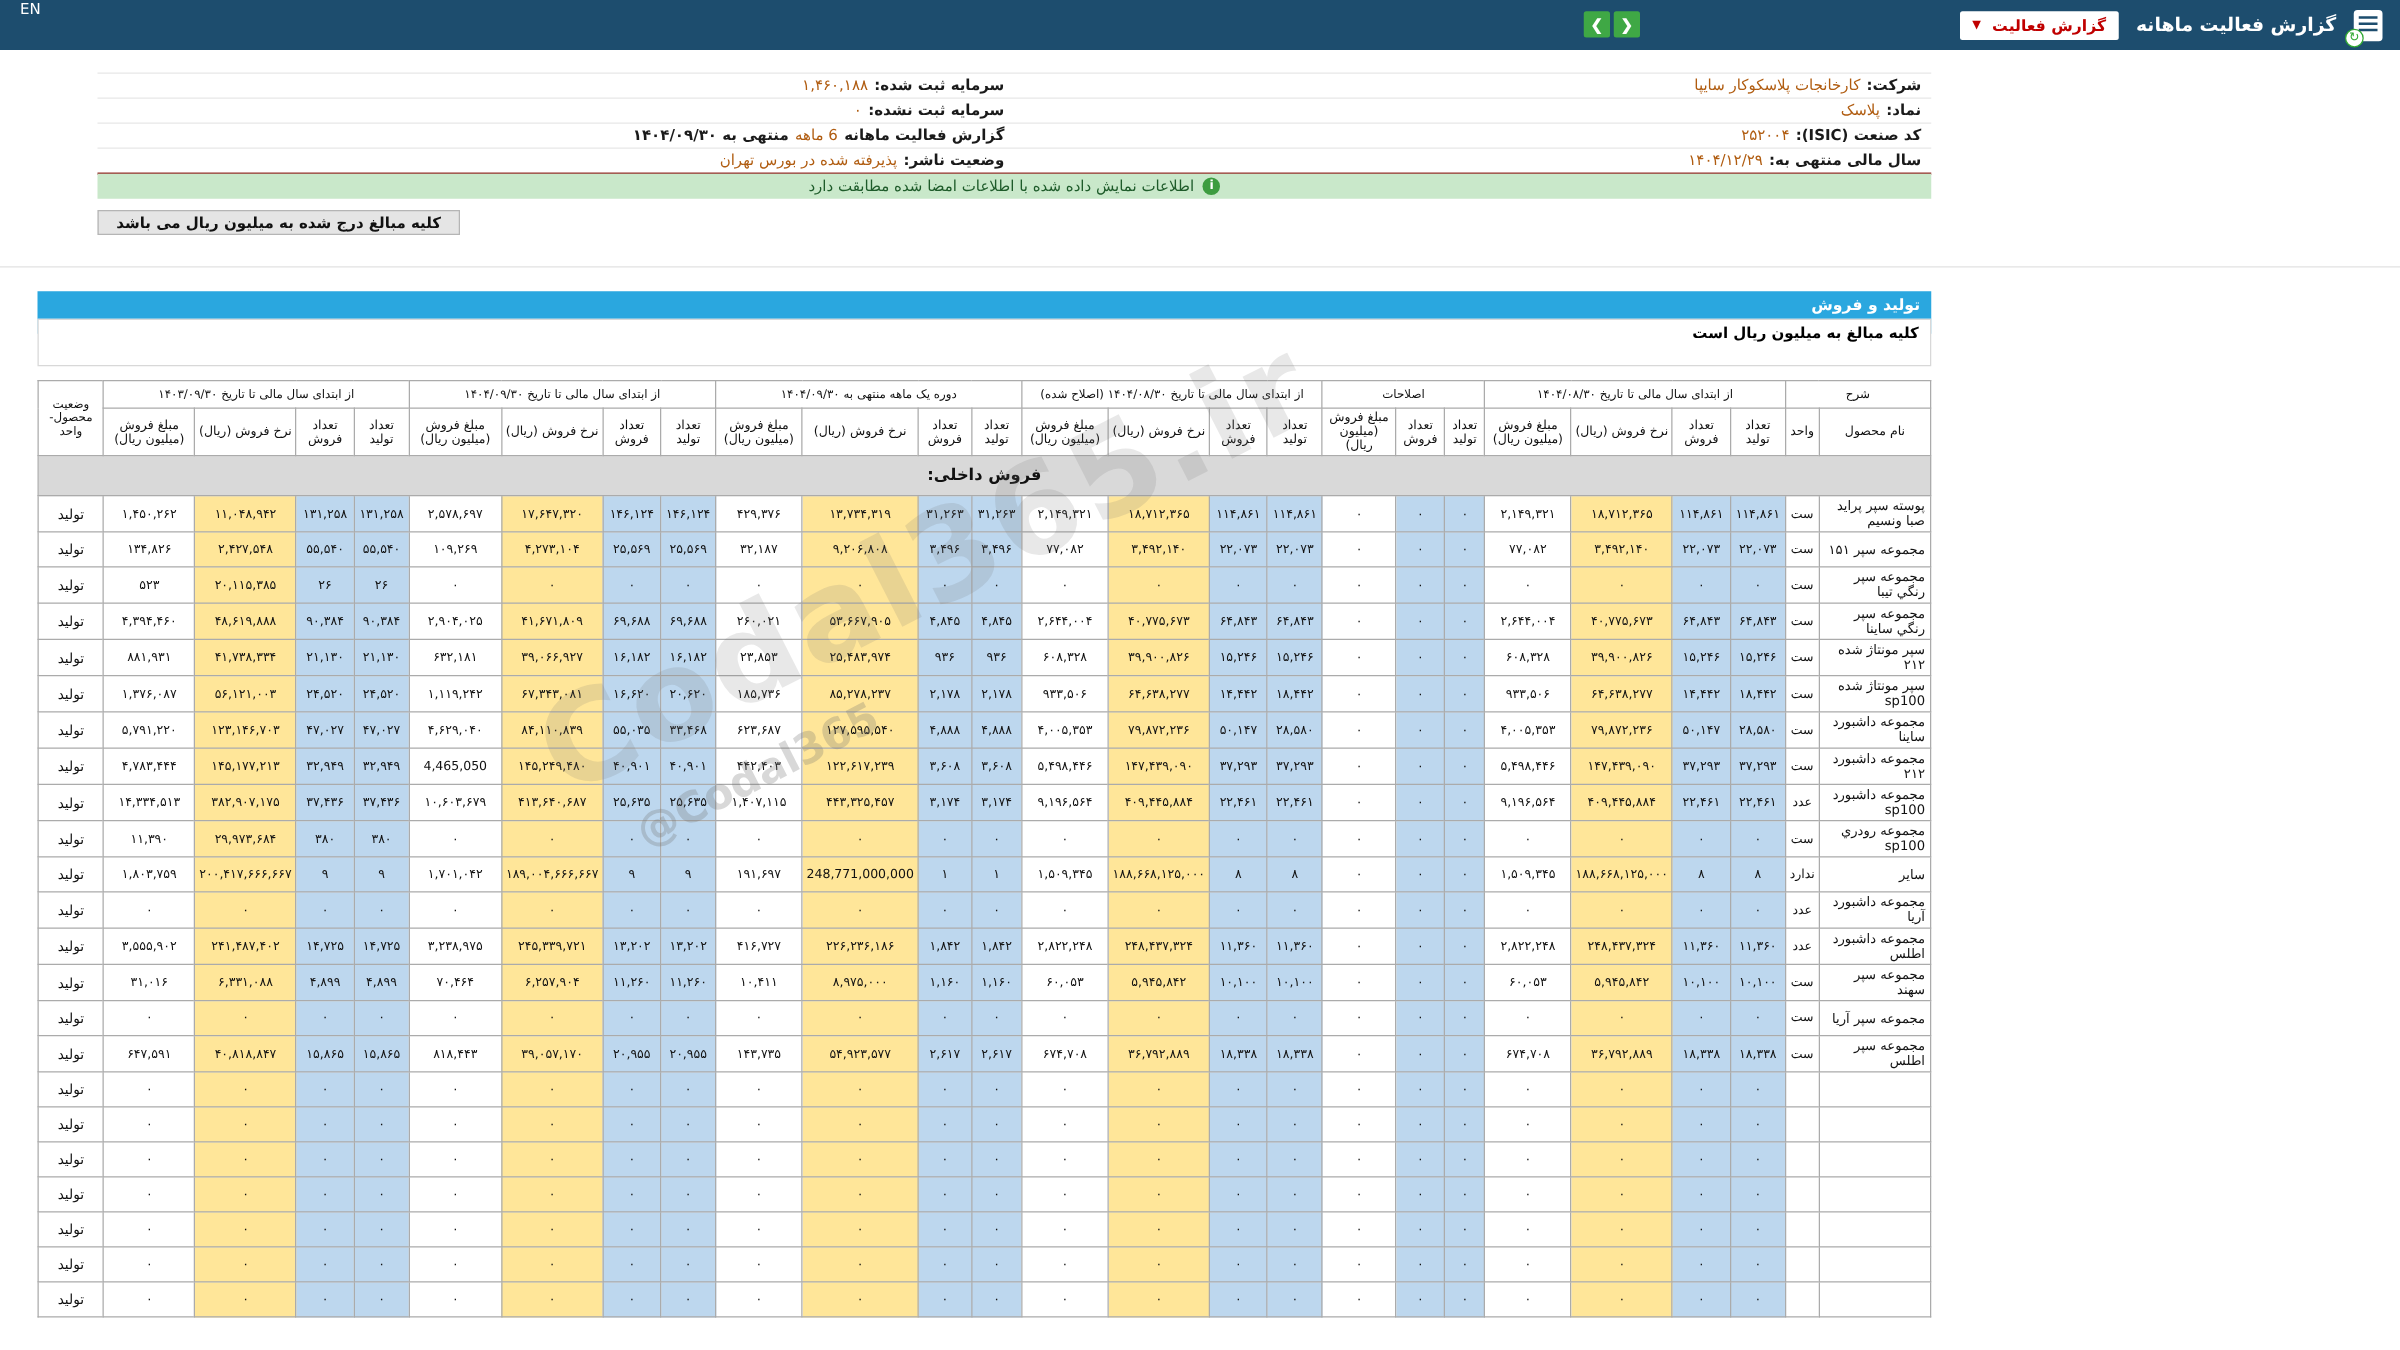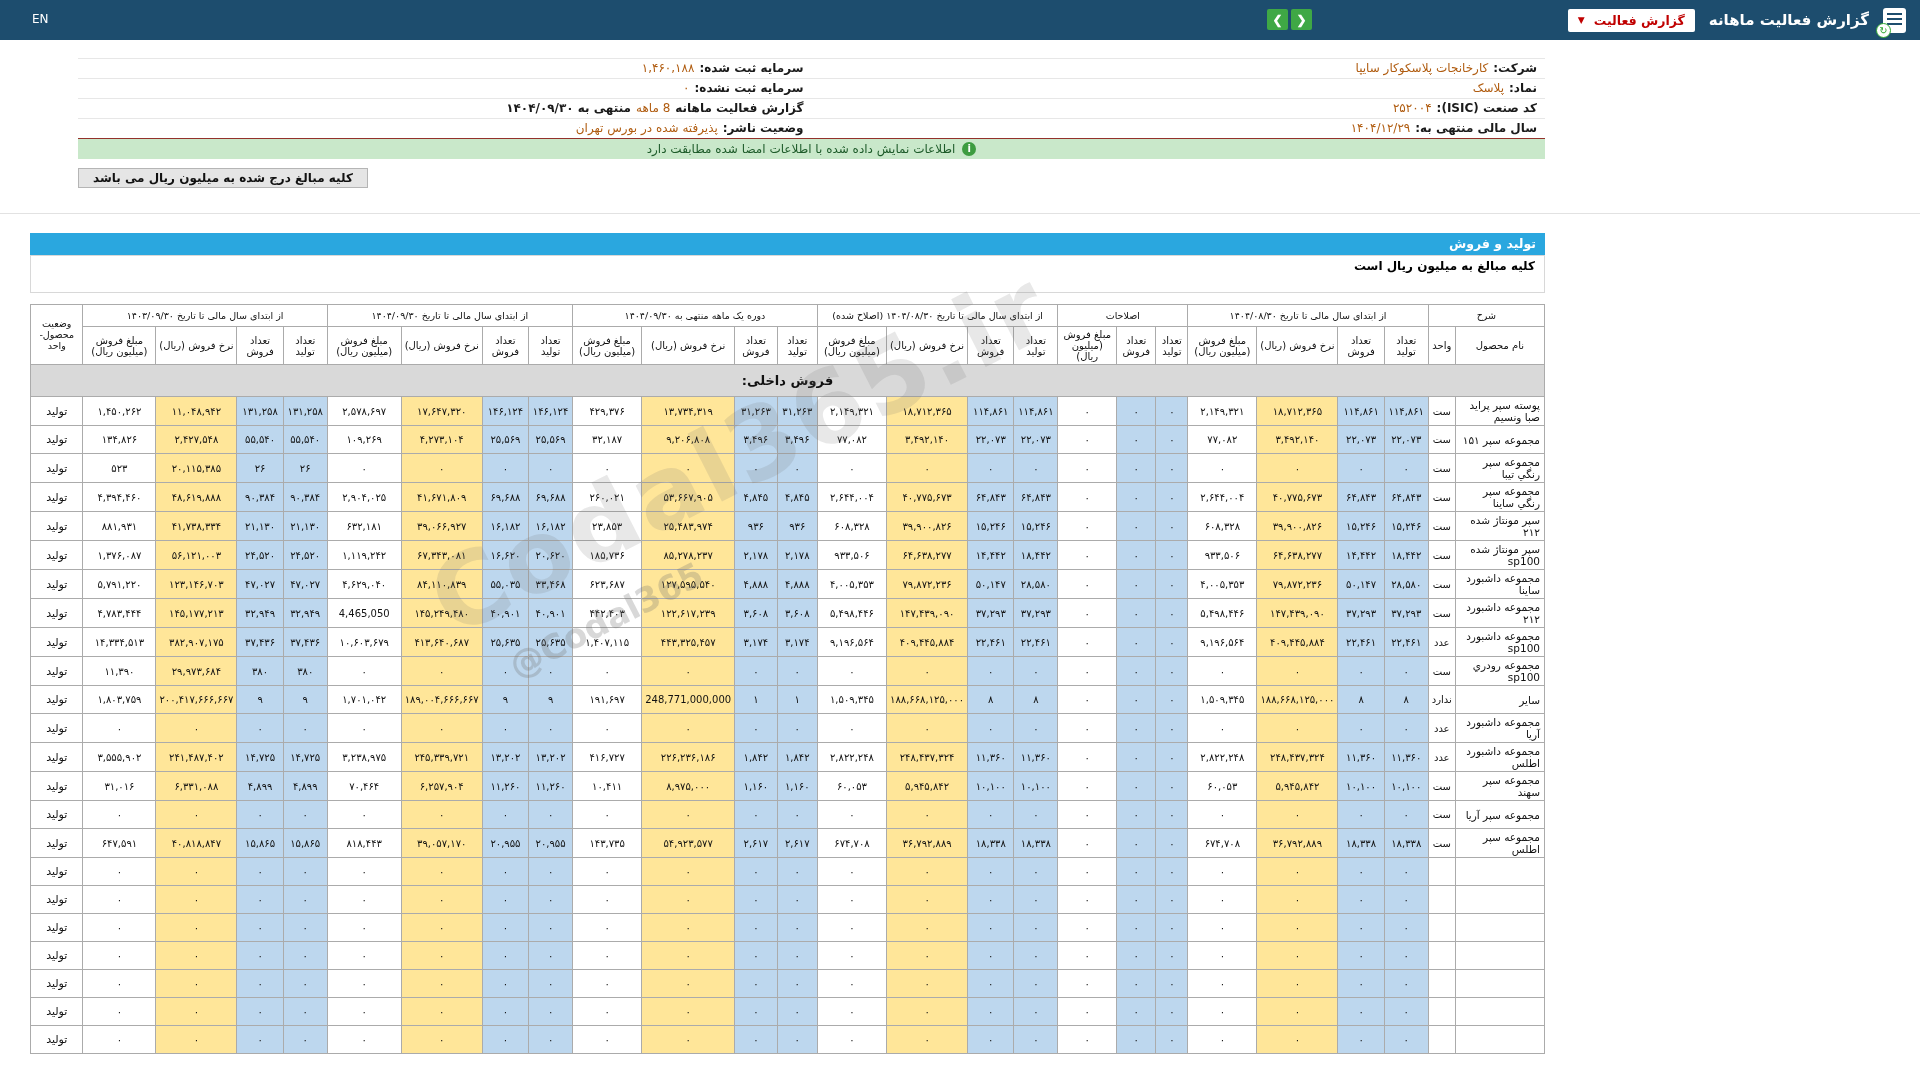--- a/index.html
+++ b/index.html
@@ -12,21 +12,21 @@
 .nav-icon i:nth-child(1){top:5px}.nav-icon i:nth-child(2){top:10px}.nav-icon i:nth-child(3){top:15px}
 .nav-icon .badge{position:absolute;left:-7px;bottom:-5px;width:15px;height:15px;background:#fff;color:#2fa832;
   border:1px solid #2fa832;border-radius:50%;font-size:10px;line-height:13px;text-align:center;}
 .nav-title{color:#fff;font-size:15px;font-weight:bold;white-space:nowrap;}
 .report-chip{background:#fff;color:#c00000;font-size:12.5px;font-weight:bold;padding:4px 10px;border-radius:2px;
   display:flex;align-items:center;gap:9px;cursor:pointer;white-space:nowrap;}
 .report-chip .caret{font-size:9px;}
 .nav-arrows{position:absolute;right:608px;top:9px;display:flex;gap:3px;direction:ltr;}
 .nav-arrows .arrow{width:21px;height:21px;background:#3fa845;color:#fff;border:none;font-size:12px;font-weight:bold;
   cursor:pointer;border-radius:2px;line-height:1;text-align:center;padding:0;}
-.nav-en{position:absolute;left:16px;top:12px;color:#fff;font-size:12px;text-decoration:none;cursor:pointer;margin-left:16px;}
+.nav-en{position:absolute;left:16px;top:0;color:#fff;font-size:12px;text-decoration:none;cursor:pointer;}
 .page{position:absolute;top:40px;left:30px;width:1515px;}
 .divider{position:absolute;top:213px;left:0;width:1920px;border-top:1px solid #e2e2e2;}
 .company{position:absolute;top:18px;left:48px;right:0;border-top:1px solid #e7e7e7;}
 .crow{display:flex;border-bottom:1px solid #e7e7e7;font-size:12px;line-height:17px;}
 .crow:last-child{border-bottom:2px solid #94312b;}
 .half{width:50%;display:flex;gap:5px;padding:1px 8px;align-items:baseline;}
 .lbl{font-weight:bold;color:#1a1a1a;white-space:nowrap;}
 .val{color:#b05c10;}
 .notice{position:absolute;top:99px;left:48px;right:0;height:20px;background:#c9e8ca;display:flex;align-items:center;
   justify-content:center;gap:7px;font-size:12px;color:#1e5b2a;}
@@ -108,21 +108,21 @@
         <span class="val">۰</span>
       </div>
     </div>
     <div class="crow">
       <div class="half">
         <span class="lbl">کد صنعت (ISIC):</span>
         <span class="val">۲۵۲۰۰۴</span>
       </div>
       <div class="half">
         <span class="lbl">گزارش فعالیت ماهانه</span>
-        <span class="val">8 ماهه</span>
+        <span class="val">6 ماهه</span>
         <span class="lbl">منتهی به ۱۴۰۴/۰۹/۳۰</span>
       </div>
     </div>
     <div class="crow">
       <div class="half">
         <span class="lbl">سال مالی منتهی به:</span>
         <span class="val">۱۴۰۴/۱۲/۲۹</span>
       </div>
       <div class="half">
         <span class="lbl">وضعیت ناشر:</span>

